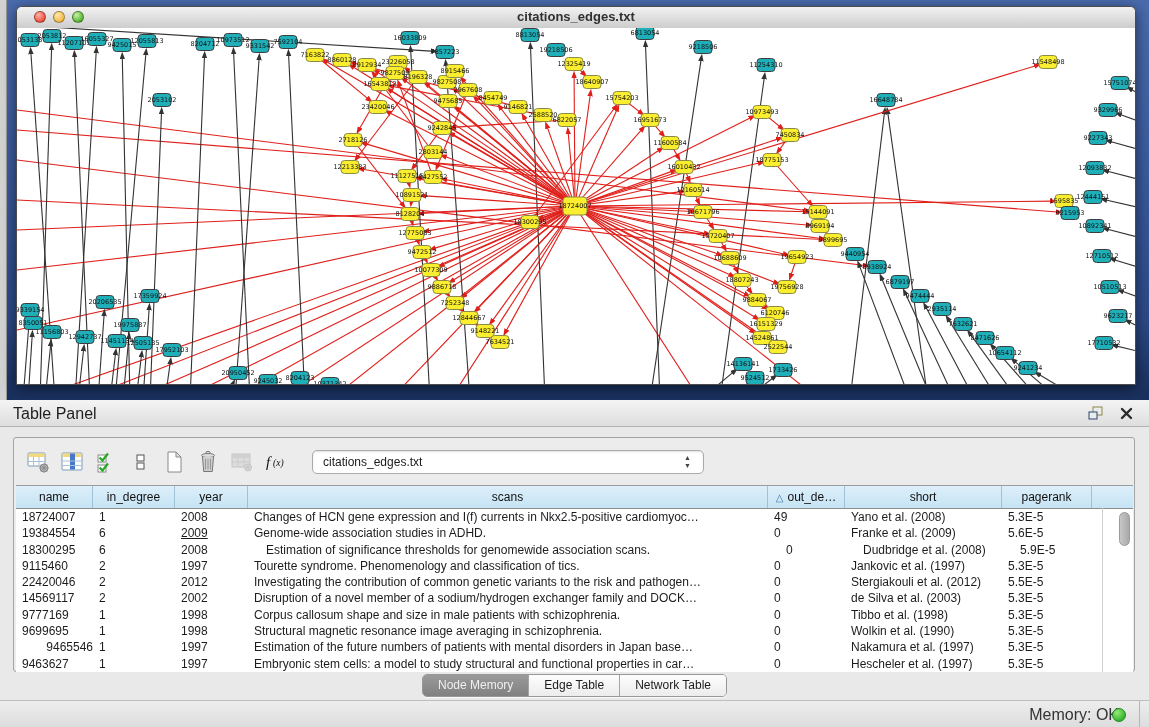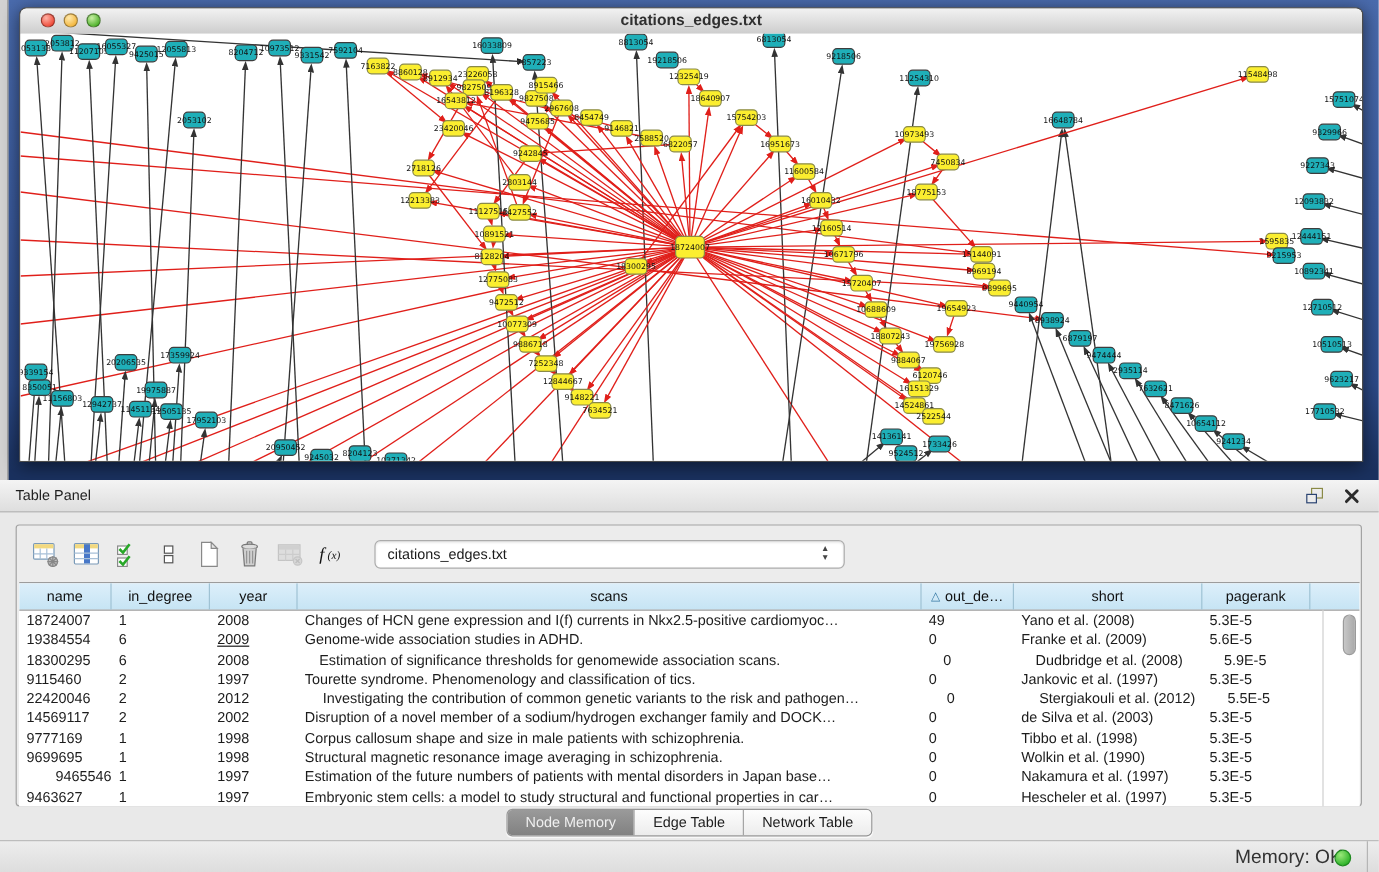--- a/index.html
+++ b/index.html
@@ -19,21 +19,21 @@
   .light{width:12px;height:12px;border-radius:50%;border:1px solid rgba(0,0,0,.35);box-sizing:border-box;}
   .light.red{background:radial-gradient(circle at 35% 30%,#ffb3a6,#ee4b3a 75%);}
   .light.yellow{background:radial-gradient(circle at 35% 30%,#ffe9ad,#f3b740 75%);}
   .light.green{background:radial-gradient(circle at 35% 30%,#c9efa5,#51b32e 75%);}
   .wtitle{text-align:center;font-size:13px;font-weight:bold;color:#303030;line-height:20px;}
   .canvas{position:absolute;left:0;top:21px;right:0;bottom:0;background:#fff;overflow:hidden;}
 
   
   .panel{position:absolute;left:0;top:400px;width:1149px;height:327px;background:#e9e9e9;}
   .panel-header{height:27px;background:linear-gradient(#f4f4f4,#dedede);border-bottom:1px solid #b2b2b2;
-                font-size:12px;color:#1e1e1e;line-height:27px;padding-left:13px;position:relative;box-sizing:border-box;}
+                font-size:16px;color:#1e1e1e;line-height:27px;padding-left:13px;position:relative;box-sizing:border-box;}
   .panel-header-icons{position:absolute;right:14px;top:0;height:27px;display:flex;align-items:center;gap:12px;}
   .phicon{width:18px;height:16px;display:flex;align-items:center;justify-content:center;cursor:default;}
 
   .content-box{position:absolute;left:13px;top:37px;width:1122px;height:235px;box-sizing:border-box;
                border:1px solid #a3a3a3;border-radius:3px;background:#ececec;}
   .toolbar{position:absolute;left:10px;top:7px;height:34px;display:flex;align-items:center;gap:7px;}
   .tbtn{width:27px;height:28px;display:flex;align-items:center;justify-content:center;border-radius:3px;}
   .combo{margin-left:16px;width:392px;height:24px;background:#fff;border:1px solid #ababab;border-radius:5px;
          box-shadow:inset 0 1px 2px rgba(0,0,0,.12);display:flex;align-items:center;position:relative;
          font-size:12px;color:#1a1a1a;padding-left:10px;box-sizing:border-box;}
@@ -658,21 +658,21 @@
             <div class="tcell" style="width: 73px;">1997</div>
             <div class="tcell" style="width: 520px;">Tourette syndrome. Phenomenology and classification of tics.</div>
             <div class="tcell" style="width: 77px;">0</div>
             <div class="tcell" style="width: 157px;">Jankovic et al. (1997)</div>
             <div class="tcell" style="width: 90px;">5.3E-5</div>
           </div>
           <div class="trow">
             <div class="tcell" style="width: 77px;">22420046</div>
             <div class="tcell" style="width: 82px;">2</div>
             <div class="tcell" style="width: 73px;">2012</div>
-            <div class="tcell" style="width: 520px; margin-left: 15px;">Investigating the contribution of common genetic variants to the risk and pathogen…</div>
+            <div class="tcell" style="width: 520px;">Investigating the contribution of common genetic variants to the risk and pathogen…</div>
             <div class="tcell" style="width: 77px;">0</div>
             <div class="tcell" style="width: 157px;">Stergiakouli et al. (2012)</div>
             <div class="tcell" style="width: 90px;">5.5E-5</div>
           </div>
           <div class="trow">
             <div class="tcell" style="width: 77px;">14569117</div>
             <div class="tcell" style="width: 82px;">2</div>
             <div class="tcell" style="width: 73px;">2002</div>
             <div class="tcell" style="width: 520px;">Disruption of a novel member of a sodium/hydrogen exchanger family and DOCK…</div>
             <div class="tcell" style="width: 77px;">0</div>

